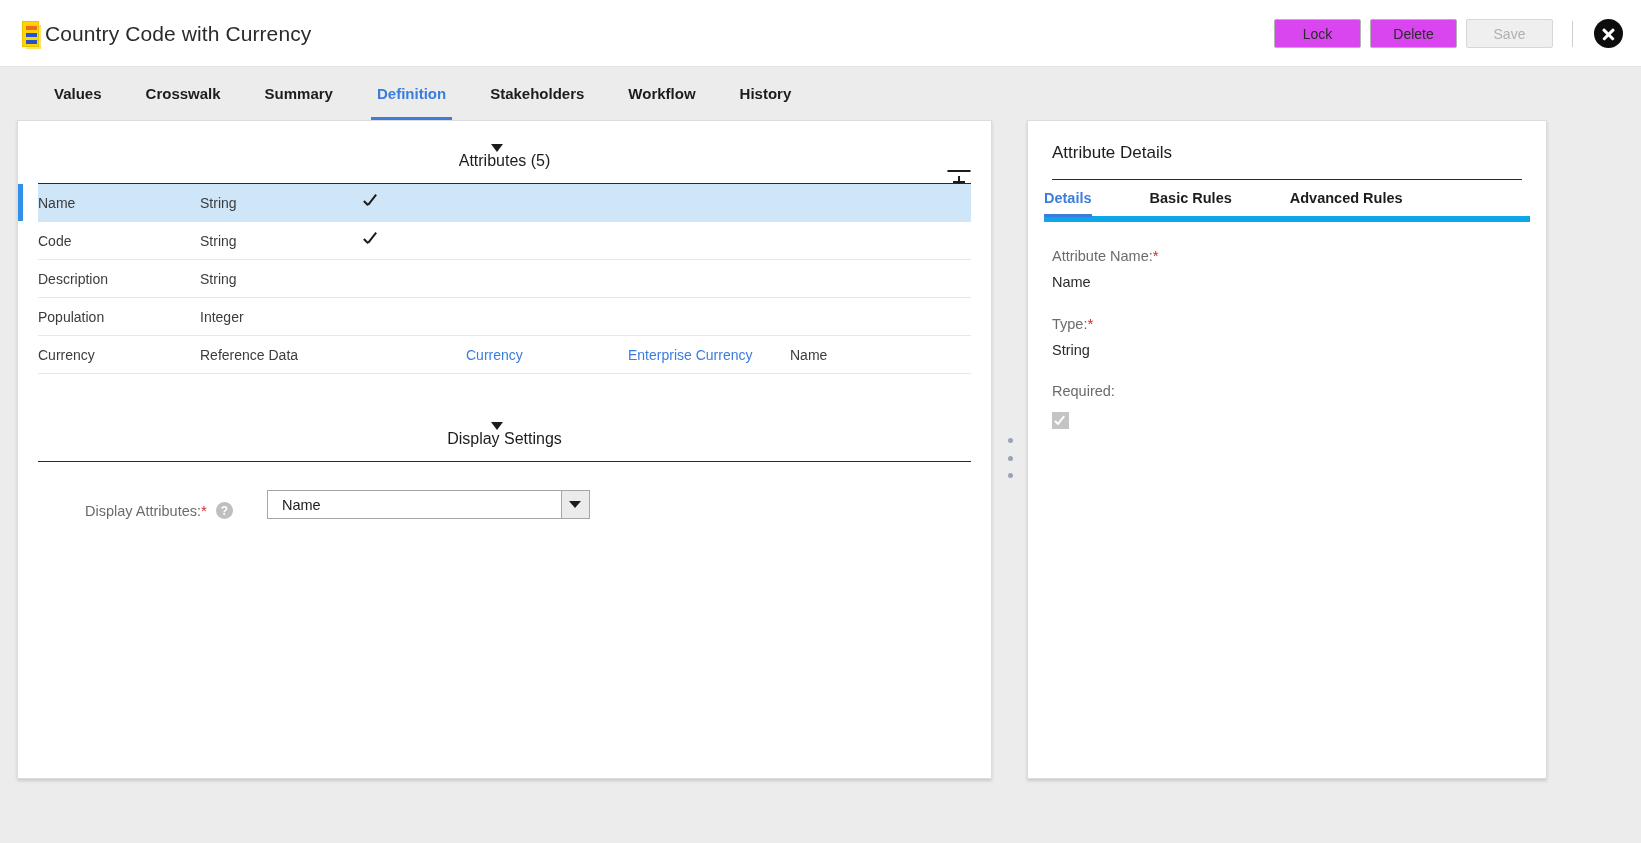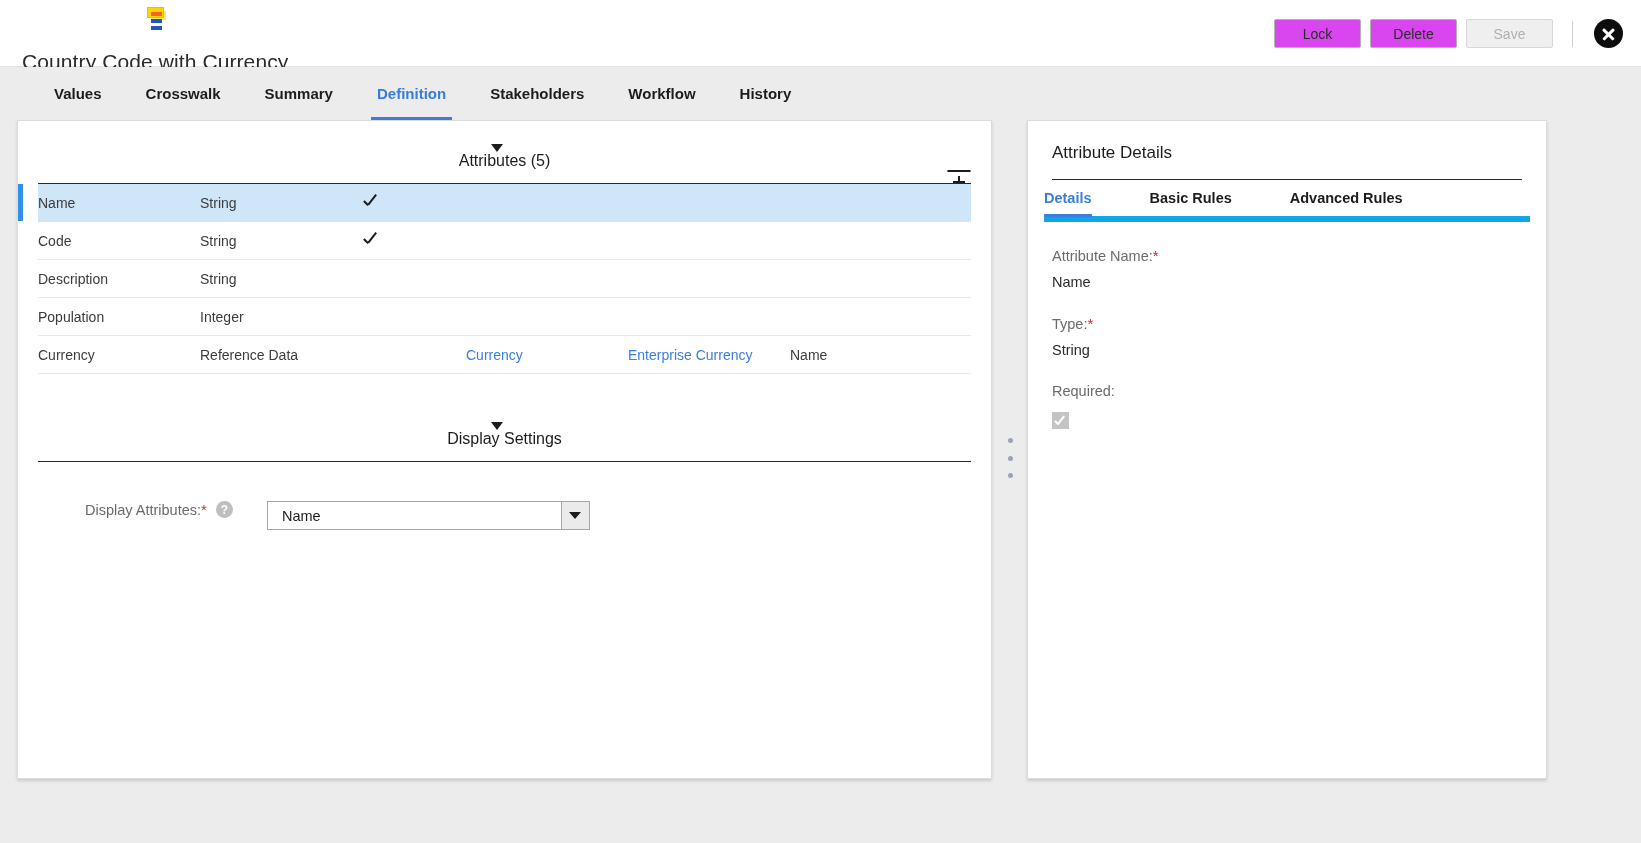--- a/index.html
+++ b/index.html
@@ -12,22 +12,22 @@
   }
 
   
   .topbar {
     position: absolute; left: 0; top: 0;
     width: 1641px; height: 67px;
     background: #ffffff;
     border-bottom: 1px solid #e3e3e3;
   }
   .title-wrap {
-    position: absolute; left: 22px; top: 7px; height: 67px;
-    display: flex; align-items: center; gap: 32px; flex-direction: column;
+    position: absolute; left: 22px; top: 0; height: 67px;
+    display: flex; align-items: center; gap: 6px;
   }
   .doc-icon {
     position: relative;
     width: 17px; height: 26px;
     background: #ffd400;
     border: 1px solid #e8c200;
     box-shadow: 3px 3px 0 -1px #ffe566;
   }
   .doc-icon i {
     position: absolute; left: 3px; width: 11px; height: 4px; display: block;
@@ -163,21 +163,21 @@
     transform: rotate(45deg); transform-origin: left center;
   }
   .check:after {
     content: ""; position: absolute; left: 5px; top: 11px;
     width: 13px; height: 1.6px; background: #1c1c1c;
     transform: rotate(-52deg); transform-origin: left center;
   }
 
   
   .ds-head { margin-top: 48px; }
-  .ds-body { margin: 39px 20px 0 20px; display: flex; align-items: flex-start; }
+  .ds-body { margin: 28px 20px 0 20px; display: flex; align-items: flex-end; }
   .ds-label {
     font-size: 14.5px; color: #6b6b6b; margin-left: 47px;
   }
   .req-star { color: #d6272b; font-size: 15px; }
   .help-icon {
     width: 17px; height: 17px; border-radius: 50%;
     background: #bfbfbf; color: #fff; font-size: 12px;
     display: inline-flex; align-items: center; justify-content: center;
     margin-left: 9px; cursor: pointer; font-weight: 700;
   }

